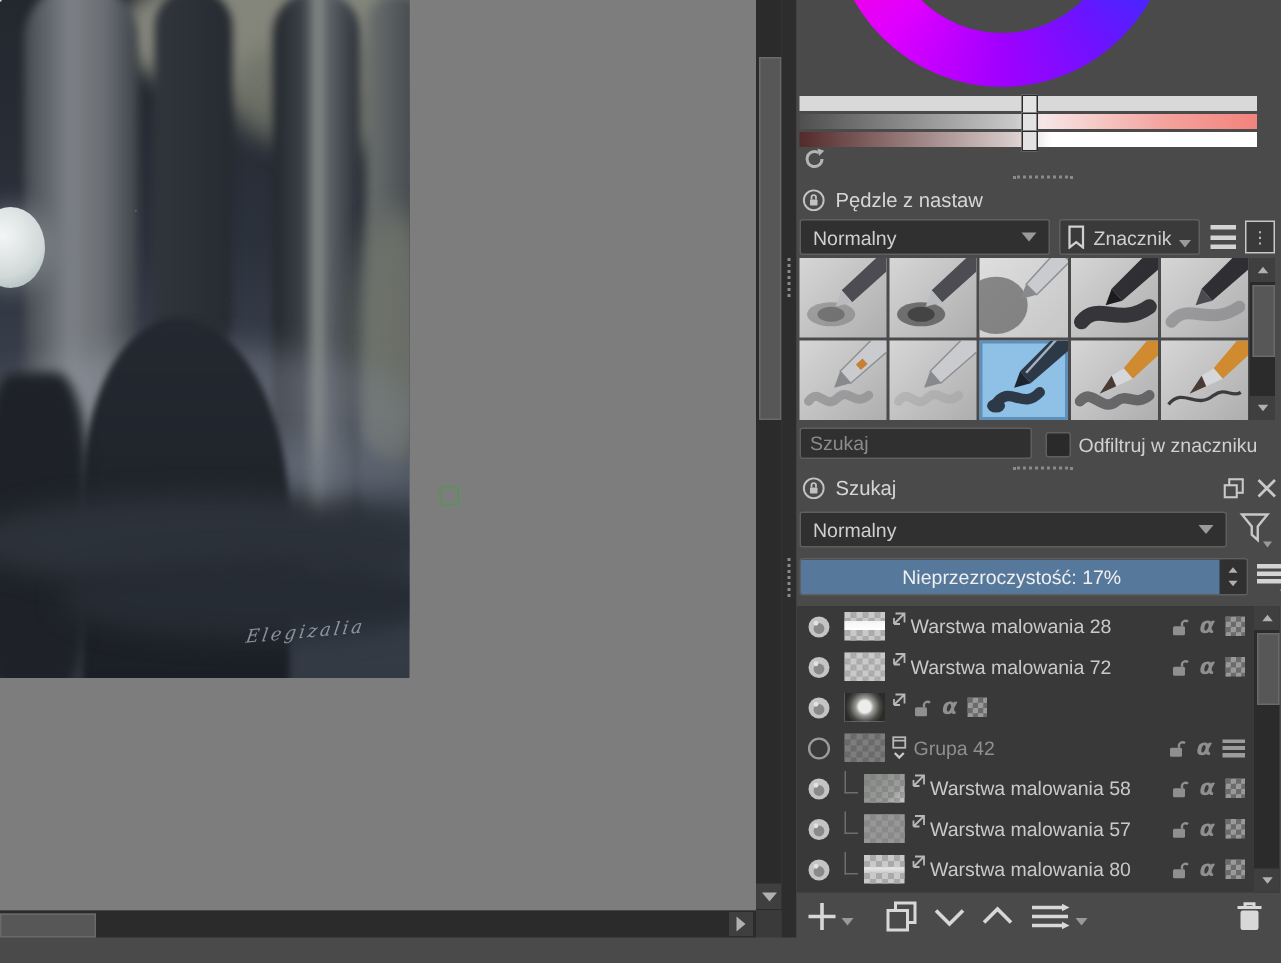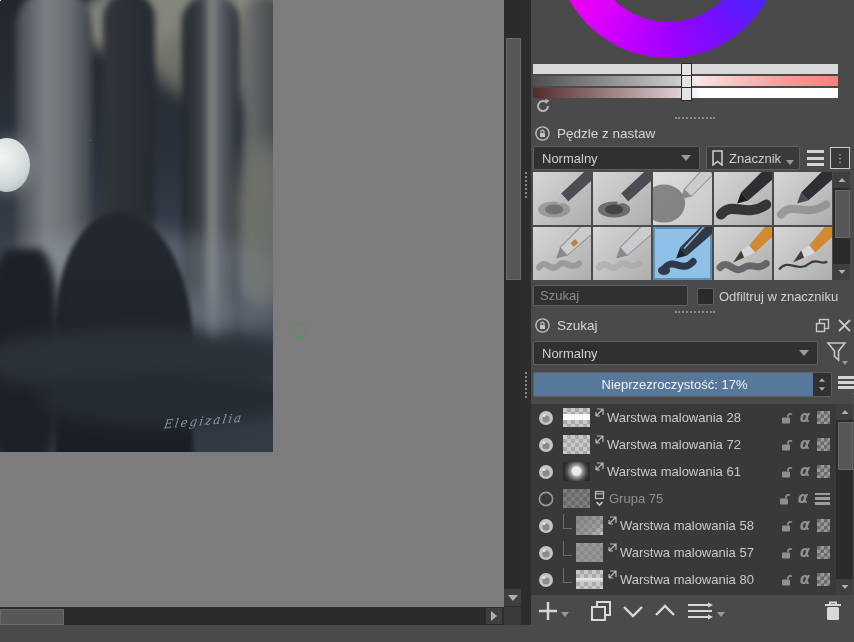--- a/index.html
+++ b/index.html
@@ -437,21 +437,20 @@
             </svg>
           </span>
         <span class="lthumb t-moon">
             <span class="ovl"></span>
           </span>
         <span class="cglyph">
             <svg viewBox="0 0 12 12">
               <path d="M4,2 H10 V8 M10,2 L3,9 M3,9 V5 M3,9 H7" fill="none" stroke="#b8b8b8" stroke-width="1.2"></path>
             </svg>
           </span>
-        <span class="lname">Warstwa malowania 61</span>
         <span class="licons">
           <svg width="14" height="14" viewBox="0 0 14 14">
               <rect x="3" y="6.5" width="8" height="6" rx="1" fill="#8f8f8f"></rect>
               <path d="M9,6.5 V4.5 a2.4,2.4 0 0 1 4,-1" fill="none" stroke="#8f8f8f" stroke-width="1.6"></path>
             </svg>
           <span class="alpha">α</span>
           <span class="chk-ico"></span>
         </span>
       </div>
 
@@ -464,21 +463,21 @@
         <span class="lthumb dim">
             <span class="ovl"></span>
           </span>
         <span class="grp-ico">
             <svg viewBox="0 0 13 18">
               <rect x="2.5" y="1.5" width="8" height="7" fill="none" stroke="#b8b8b8" stroke-width="1.2"></rect>
               <path d="M2.5,3.8 h8" stroke="#b8b8b8" stroke-width="1.2"></path>
               <path d="M3.5,12 l3,3 3,-3" fill="none" stroke="#c8c8c8" stroke-width="1.6"></path>
             </svg>
           </span>
-        <span class="lname dim">Grupa 75</span>
+        <span class="lname dim">Grupa 42</span>
         <span class="licons">
           <svg width="14" height="14" viewBox="0 0 14 14">
               <rect x="3" y="6.5" width="8" height="6" rx="1" fill="#8f8f8f"></rect>
               <path d="M9,6.5 V4.5 a2.4,2.4 0 0 1 4,-1" fill="none" stroke="#8f8f8f" stroke-width="1.6"></path>
             </svg>
           <span class="alpha">α</span>
           <span class="brick-ico"></span>
         </span>
       </div>
 

